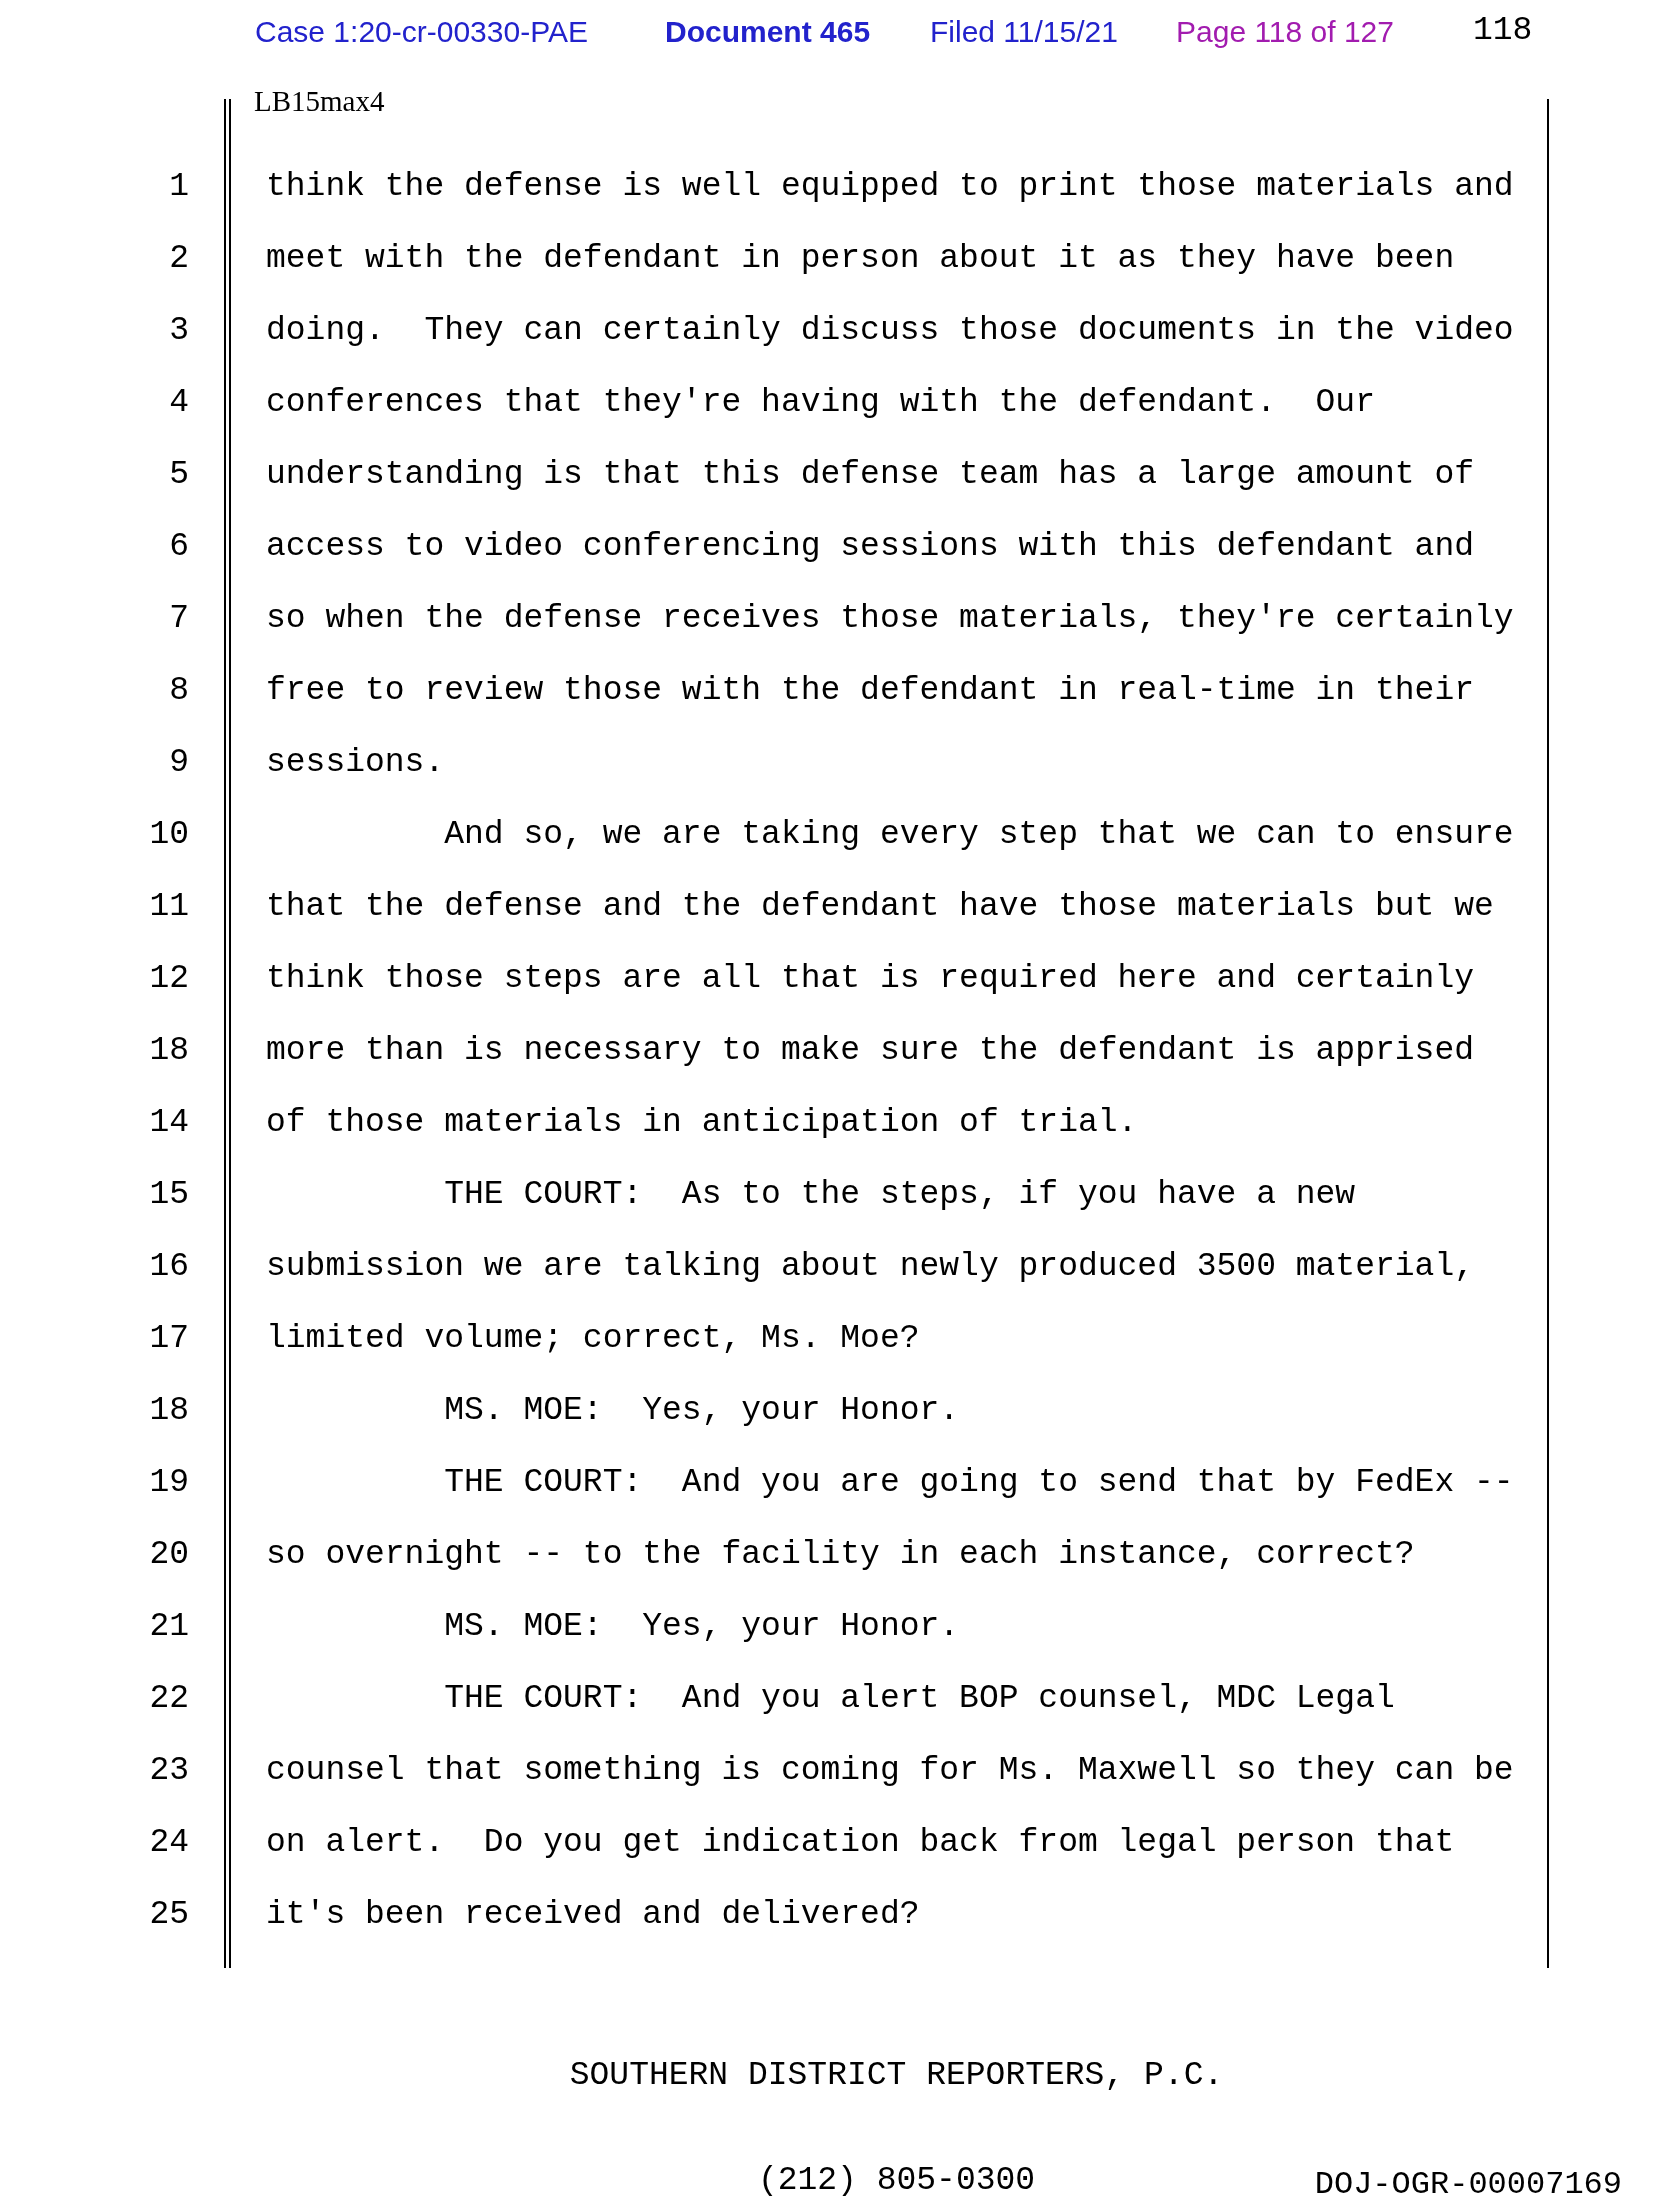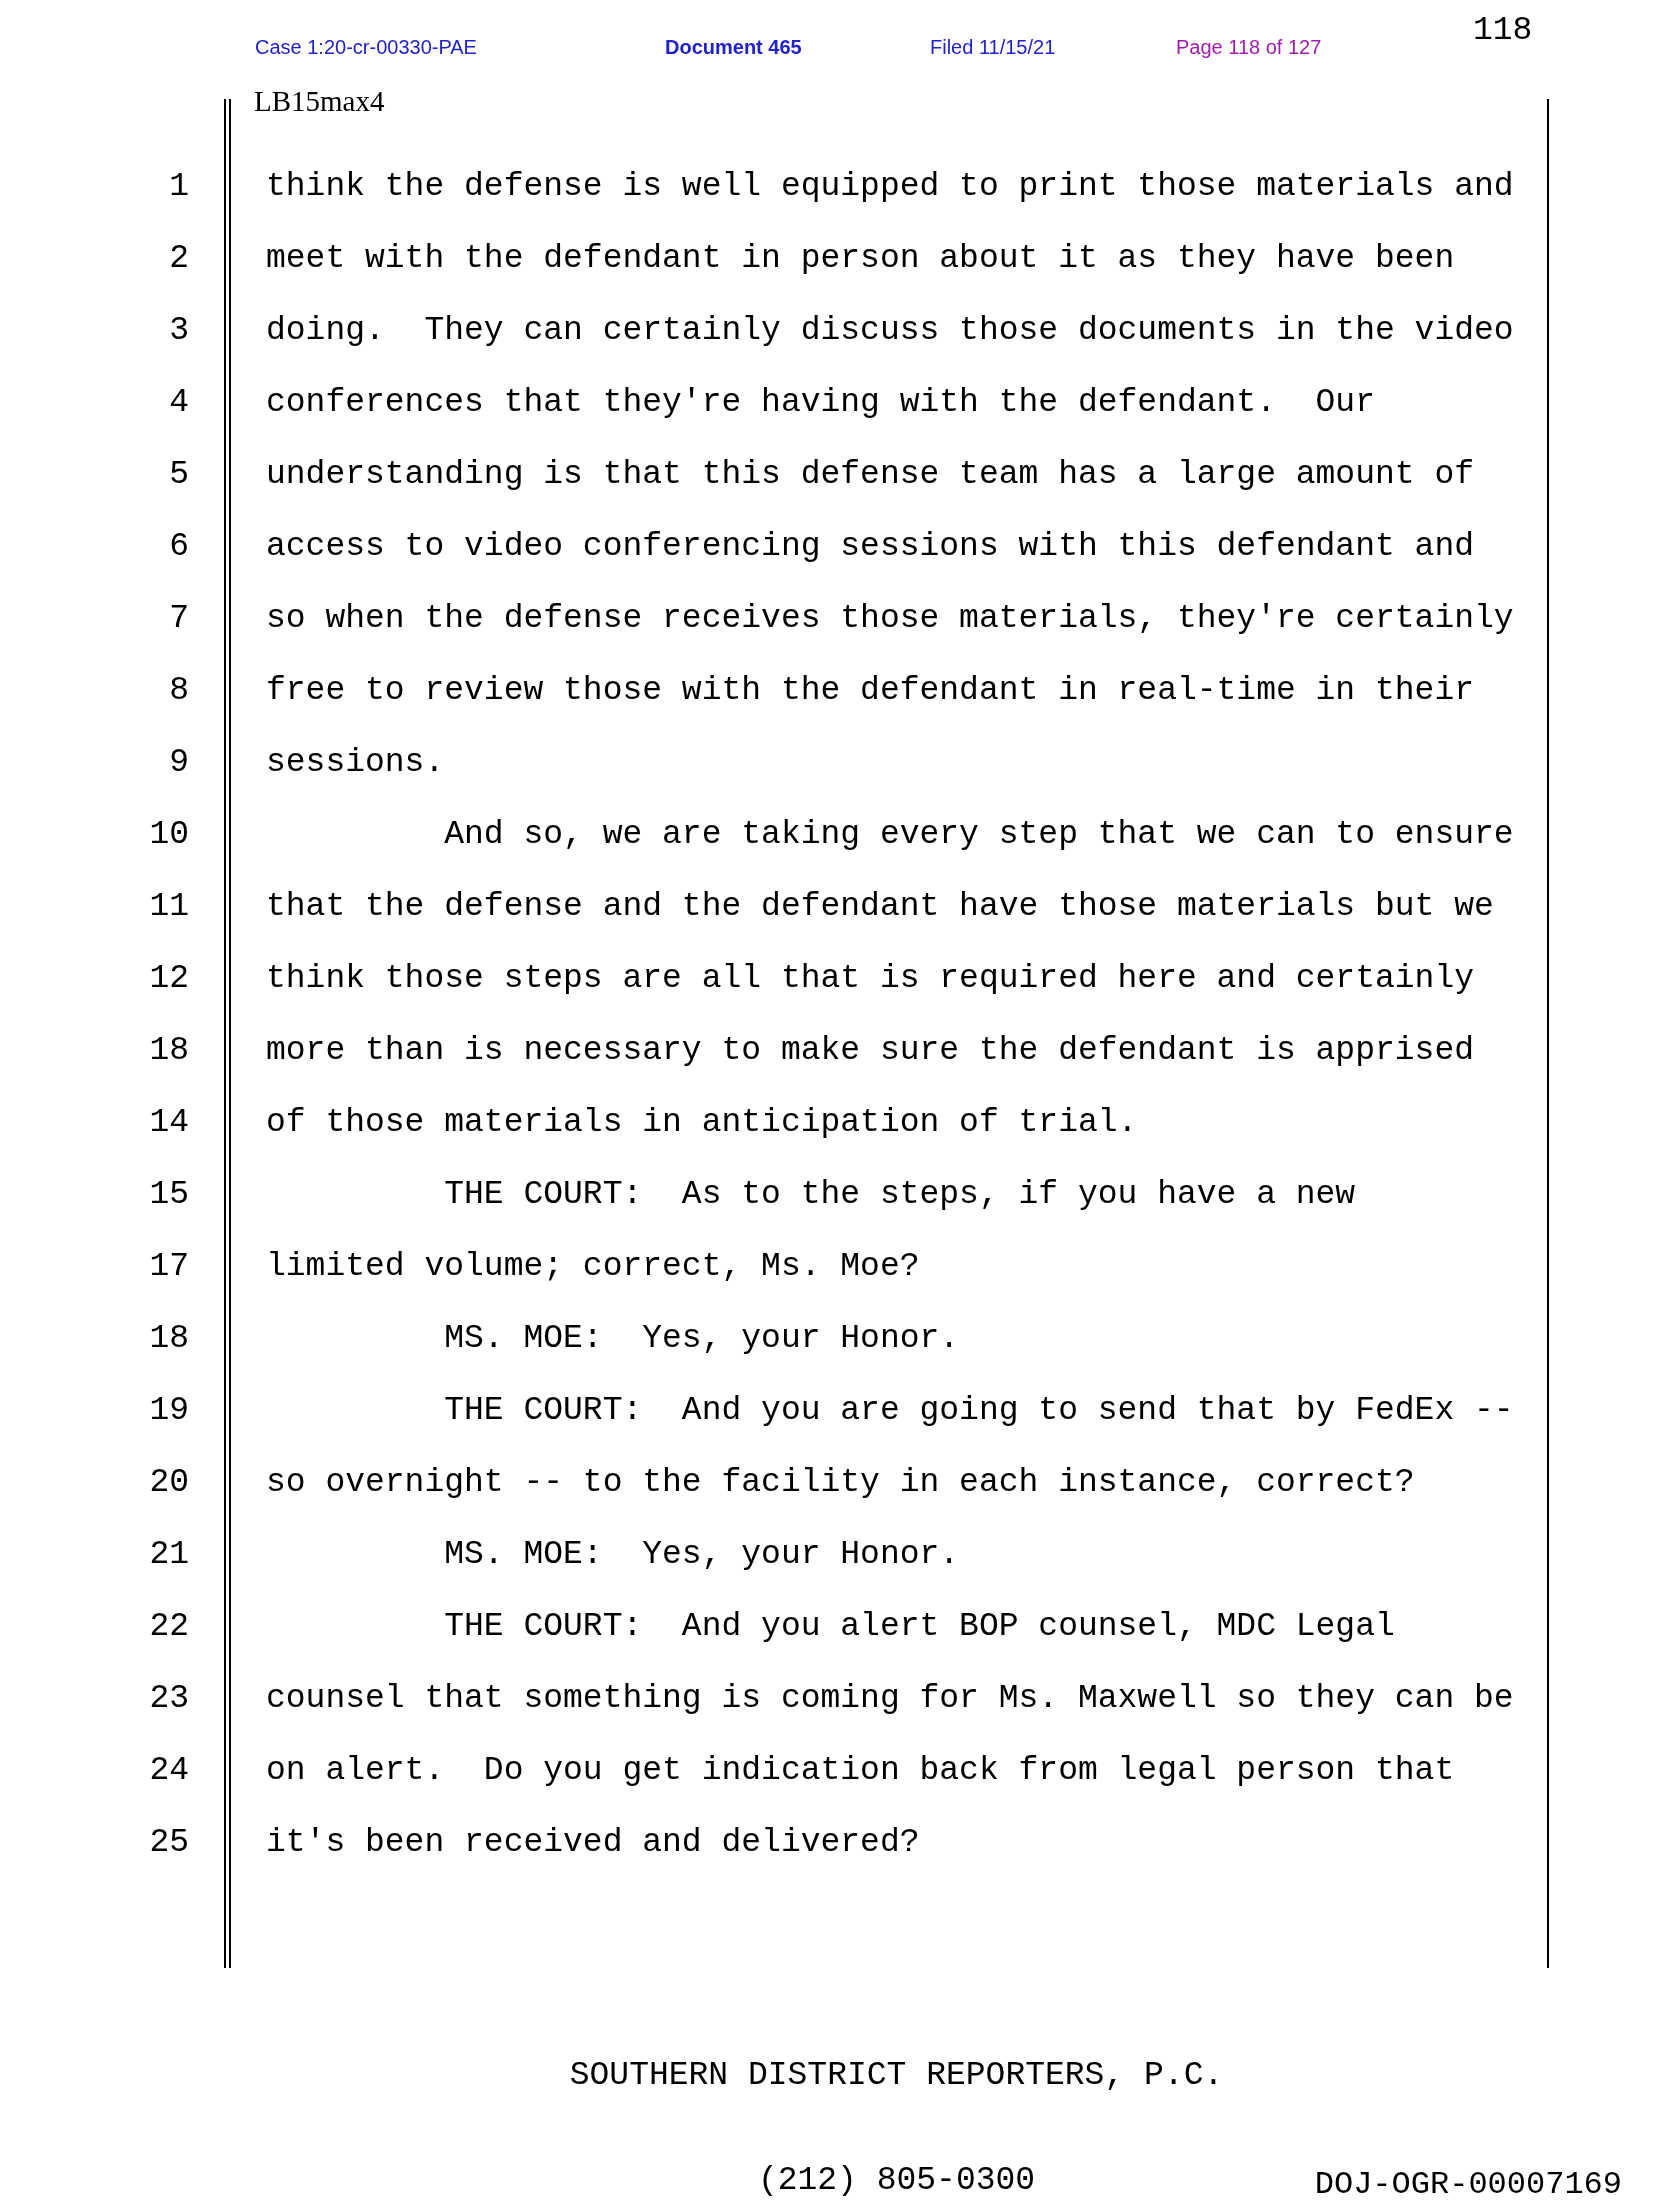--- a/index.html
+++ b/index.html
@@ -6,23 +6,23 @@
   .page{
     position:relative;
     width:1675px;height:2205px;
     background:#ffffff;
     font-family:"Liberation Mono","DejaVu Sans Mono",monospace;
     color:#000;
     overflow:hidden;
   }
   
   .ecf-header span{
-    position:absolute;top:31px;
+    position:absolute;top:15px;
     font-family:"Liberation Sans",sans-serif;
-    font-size:20px;line-height:33px;
+    font-size:30px;line-height:33px;
     white-space:pre;
   }
   .ecf-case{left:255px;}
   .ecf-doc{left:665px;font-weight:bold;}
   .ecf-filed{left:930px;}
   .ecf-page{left:1176px;}
   .page-number{
     position:absolute;left:1473px;top:12px;
     font-size:33px;line-height:37px;
   }
@@ -89,20 +89,21 @@
       <div class="row"><div class="ln">6</div><div class="lt">access to video conferencing sessions with this defendant and</div></div>
       <div class="row"><div class="ln">7</div><div class="lt">so when the defense receives those materials, they're certainly</div></div>
       <div class="row"><div class="ln">8</div><div class="lt">free to review those with the defendant in real-time in their</div></div>
       <div class="row"><div class="ln">9</div><div class="lt">sessions.</div></div>
       <div class="row"><div class="ln">10</div><div class="lt">         And so, we are taking every step that we can to ensure</div></div>
       <div class="row"><div class="ln">11</div><div class="lt">that the defense and the defendant have those materials but we</div></div>
       <div class="row"><div class="ln">12</div><div class="lt">think those steps are all that is required here and certainly</div></div>
       <div class="row"><div class="ln">18</div><div class="lt">more than is necessary to make sure the defendant is apprised</div></div>
       <div class="row"><div class="ln">14</div><div class="lt">of those materials in anticipation of trial.</div></div>
       <div class="row"><div class="ln">15</div><div class="lt">         THE COURT:  As to the steps, if you have a new</div></div>
+      <div class="row"><div class="ln">16</div><div class="lt">submission we are talking about newly produced 3500 material,</div></div>
       <div class="row"><div class="ln">17</div><div class="lt">limited volume; correct, Ms. Moe?</div></div>
       <div class="row"><div class="ln">18</div><div class="lt">         MS. MOE:  Yes, your Honor.</div></div>
       <div class="row"><div class="ln">19</div><div class="lt">         THE COURT:  And you are going to send that by FedEx --</div></div>
       <div class="row"><div class="ln">20</div><div class="lt">so overnight -- to the facility in each instance, correct?</div></div>
       <div class="row"><div class="ln">21</div><div class="lt">         MS. MOE:  Yes, your Honor.</div></div>
       <div class="row"><div class="ln">22</div><div class="lt">         THE COURT:  And you alert BOP counsel, MDC Legal</div></div>
       <div class="row"><div class="ln">23</div><div class="lt">counsel that something is coming for Ms. Maxwell so they can be</div></div>
       <div class="row"><div class="ln">24</div><div class="lt">on alert.  Do you get indication back from legal person that</div></div>
       <div class="row"><div class="ln">25</div><div class="lt">it's been received and delivered?</div></div>
     </div>

